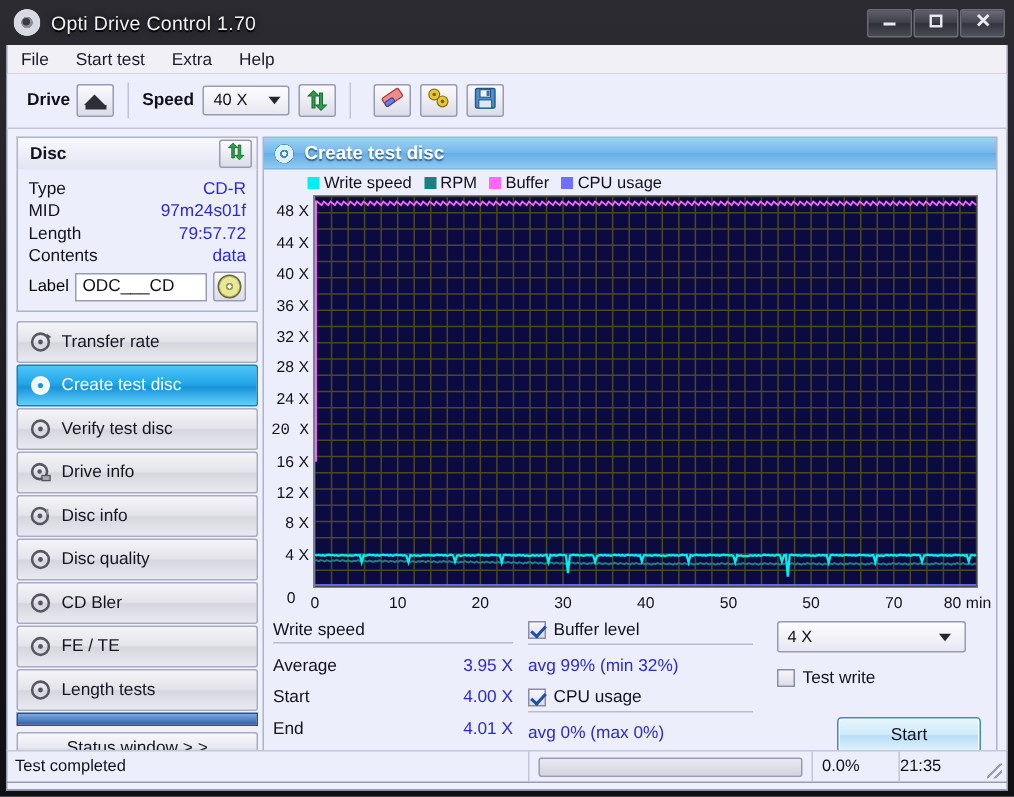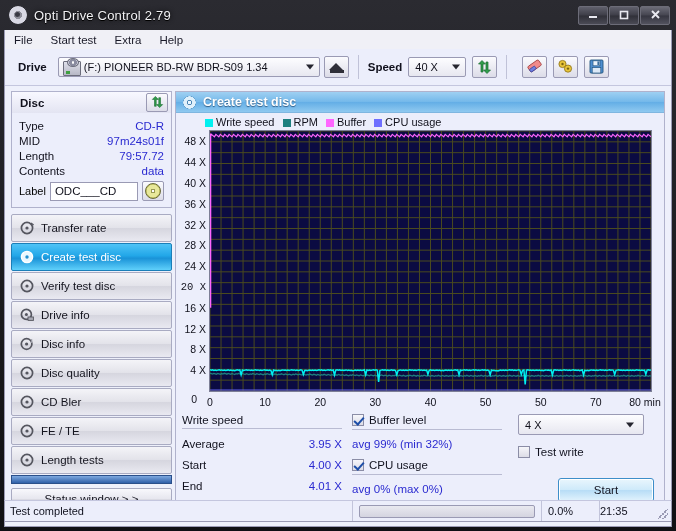--- a/index.html
+++ b/index.html
@@ -249,21 +249,21 @@
       linear-gradient(135deg,transparent 70%,#9a9ab4 70% 80%,transparent 80%);
   }
 </style>
 </head>
 <body>
 
 <div class="win">
 
   <div class="titlebar">
     <div class="title-icon"></div>
-    <div class="title-text">Opti Drive Control 2.79</div>
+    <div class="title-text">Opti Drive Control 1.70</div>
     <div class="wbtns">
       <div class="wbtn">
         <svg width="10" height="10" viewBox="0 0 10 10" style="vertical-align:-1px">
             <rect x="1" y="6" width="8" height="2" fill="#e9e9f0"></rect>
           </svg>
       </div>
       <div class="wbtn">
         <svg width="10" height="10" viewBox="0 0 10 10" style="vertical-align:-1px">
             <rect x="1.5" y="1.5" width="7" height="7" fill="none" stroke="#e9e9f0" stroke-width="1.6"></rect>
           </svg>
@@ -280,25 +280,20 @@
     <div class="menu-item">File</div>
     <div class="menu-item">Start test</div>
     <div class="menu-item">Extra</div>
     <div class="menu-item">Help</div>
   </div>
 
   <div class="client">
 
     <div class="driverow">
       <span class="lbl-bold" style="margin-left:13px;">Drive</span>
-      <div class="combo drv-combo">
-        <span class="drv-ico"></span>
-        <span>(F:)  PIONEER BD-RW   BDR-S09 1.34</span>
-        <span class="arrow"></span>
-      </div>
       <div class="iconbtn eject-btn">
         <span class="eject-tri"></span>
         <span class="eject-bar"></span>
       </div>
       <span class="vsep"></span>
       <span class="lbl-bold">Speed</span>
       <div class="combo speed-combo">
         <span>40 X</span>
         <span class="arrow"></span>
       </div>

